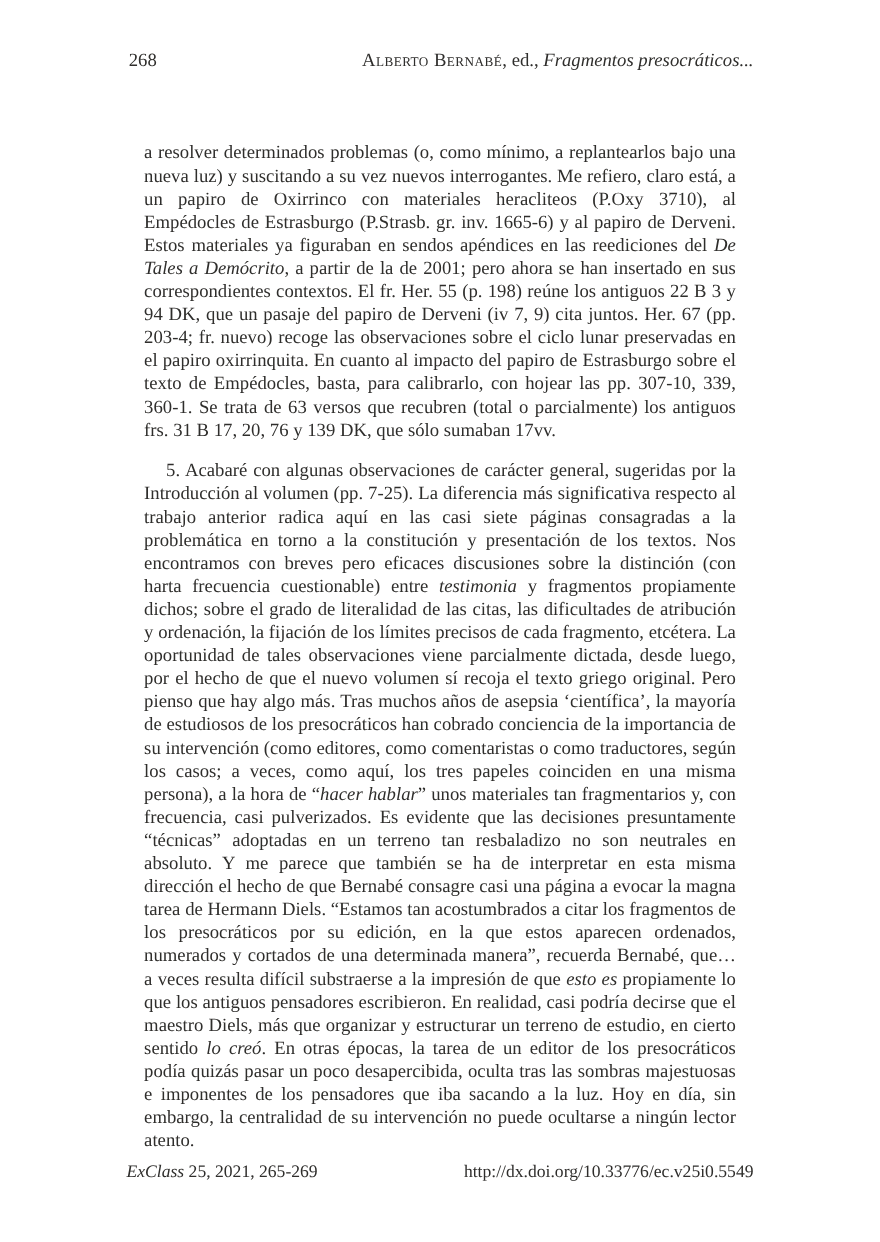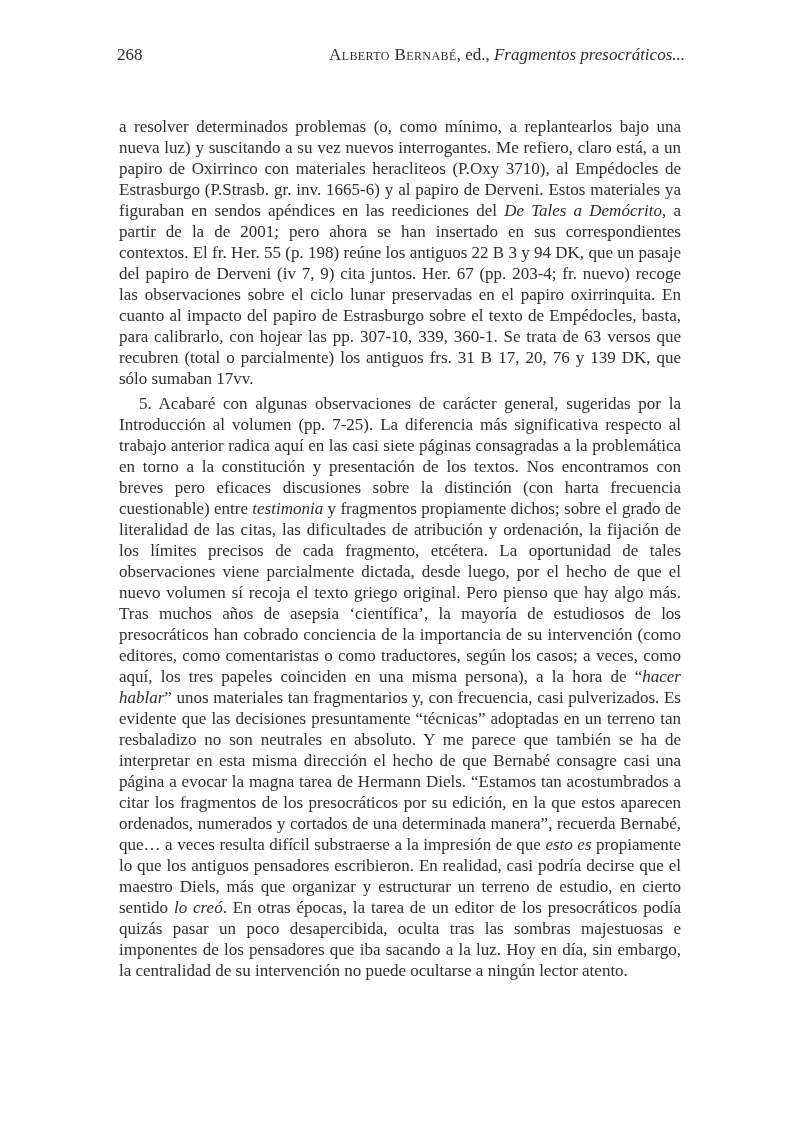--- a/index.html
+++ b/index.html
@@ -44,21 +44,21 @@
     position: absolute;
     top: 112px;
     left: 115px;
     width: 570px;
     font-size: 17px;
     line-height: 21px;
     text-align: justify;
     text-justify: inter-word;
   }
   .body-col p {
-    margin: 4px;
+    margin: 16px;
     padding: 0;
   }
   .body-col p.indent {
     text-indent: 20px;
   }
   
   .footer-row {
     position: absolute;
     top: 1056px;
     left: 115px;
@@ -85,14 +85,18 @@
   <div class="header-row">
     <span class="page-number">268</span>
     <span class="running-head"><span class="sc">Alberto Bernabé</span><span>, ed., </span><span class="it">Fragmentos presocráticos...</span></span>
   </div>
 
   <div class="body-col">
       <p><span>a resolver determinados problemas (o, como mínimo, a replantearlos bajo una nueva luz) y suscitando a su vez nuevos interrogantes. Me refiero, claro está, a un papiro de Oxirrinco con materiales heracliteos (P.Oxy 3710), al Empédocles de Estrasburgo (P.Strasb. gr. inv. 1665-6) y al papiro de Derveni. Estos materiales ya figuraban en sendos apéndices en las reediciones del </span><span class="it">De Tales a Demócrito</span><span>, a partir de la de 2001; pero ahora se han insertado en sus correspondientes contextos. El fr. Her. 55 (p. 198) reúne los antiguos 22 B 3 y 94 DK, que un pasaje del papiro de Derveni (iv 7, 9) cita juntos. Her. 67 (pp. 203-4; fr. nuevo) recoge las observaciones sobre el ciclo lunar preservadas en el papiro oxirrinquita. En cuanto al impacto del papiro de Estrasburgo sobre el texto de Empédocles, basta, para calibrarlo, con hojear las pp. 307-10, 339, 360-1. Se trata de 63 versos que recubren (total o parcialmente) los antiguos frs. 31 B 17, 20, 76 y 139 DK, que sólo sumaban 17vv.</span></p>
       <p class="indent"><span>5. Acabaré con algunas observaciones de carácter general, sugeridas por la Introducción al volumen (pp. 7-25). La diferencia más significativa respecto al trabajo anterior radica aquí en las casi siete páginas consagradas a la problemática en torno a la constitución y presentación de los textos. Nos encontramos con breves pero eficaces discusiones sobre la distinción (con harta frecuencia cuestionable) entre </span><span class="it">testimonia</span><span> y fragmentos propiamente dichos; sobre el grado de literalidad de las citas, las dificultades de atribución y ordenación, la fijación de los límites precisos de cada fragmento, etcétera. La oportunidad de tales observaciones viene parcialmente dictada, desde luego, por el hecho de que el nuevo volumen sí recoja el texto griego original. Pero pienso que hay algo más. Tras muchos años de asepsia ‘científica’, la mayoría de estudiosos de los presocráticos han cobrado conciencia de la importancia de su intervención (como editores, como comentaristas o como traductores, según los casos; a veces, como aquí, los tres papeles coinciden en una misma persona), a la hora de “</span><span class="it">hacer hablar</span><span>” unos materiales tan fragmentarios y, con frecuencia, casi pulverizados. Es evidente que las decisiones presuntamente “técnicas” adoptadas en un terreno tan resbaladizo no son neutrales en absoluto. Y me parece que también se ha de interpretar en esta misma dirección el hecho de que Bernabé consagre casi una página a evocar la magna tarea de Hermann Diels. “Estamos tan acostumbrados a citar los fragmentos de los presocráticos por su edición, en la que estos aparecen ordenados, numerados y cortados de una determinada manera”, recuerda Bernabé, que… a veces resulta difícil substraerse a la impresión de que </span><span class="it">esto es</span><span> propiamente lo que los antiguos pensadores escribieron. En realidad, casi podría decirse que el maestro Diels, más que organizar y estructurar un terreno de estudio, en cierto sentido </span><span class="it">lo creó</span><span>. En otras épocas, la tarea de un editor de los presocráticos podía quizás pasar un poco desapercibida, oculta tras las sombras majestuosas e imponentes de los pensadores que iba sacando a la luz. Hoy en día, sin embargo, la centralidad de su intervención no puede ocultarse a ningún lector atento.</span></p>
     </div>
 
+  <div class="footer-row">
+    <span class="journal-ref"><span class="it">ExClass</span><span> 25, 2021, 265-269</span></span>
+    <a class="doi">http://dx.doi.org/10.33776/ec.v25i0.5549</a>
+  </div>
 
 </div>
 
 </body></html>

